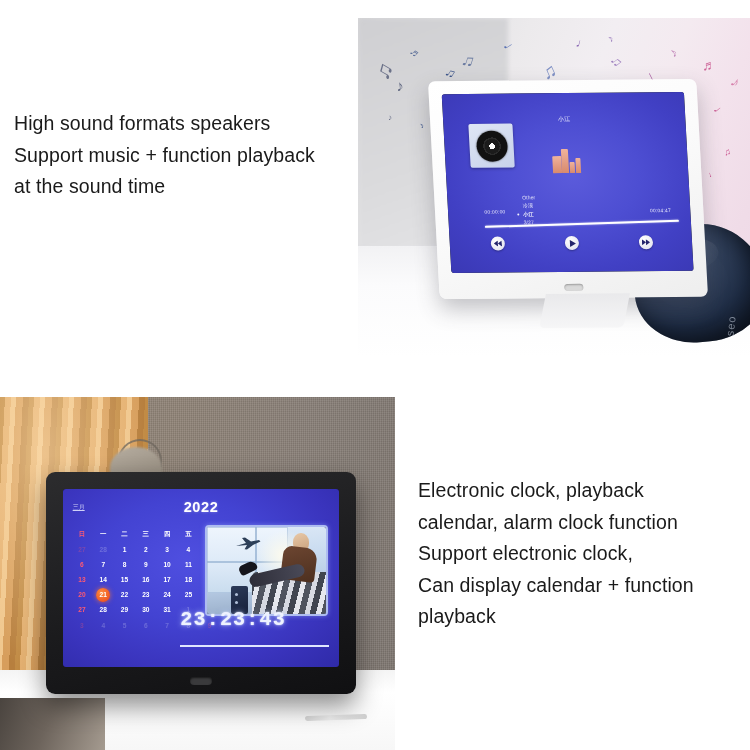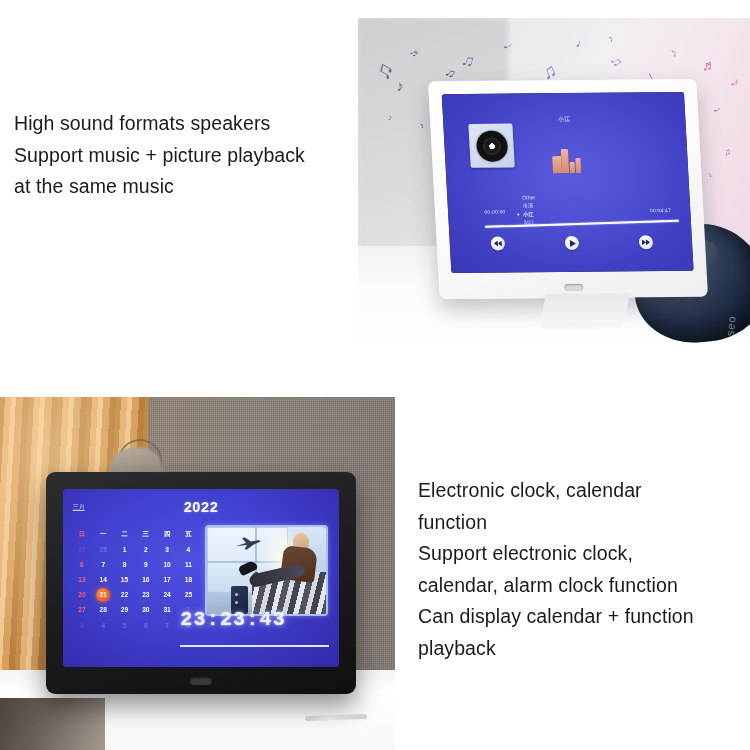--- a/index.html
+++ b/index.html
@@ -601,22 +601,22 @@
   }
   #bottom-text-block .feature-line { white-space: normal; }
 </style>
 </head>
 <body>
 
 <div id="top-section">
 
   <div id="top-text-block">
     <div class="feature-line">High sound formats speakers</div>
-    <div class="feature-line">Support music + picture playback</div>
-    <div class="feature-line">at the same music</div>
+    <div class="feature-line">Support music + function playback</div>
+    <div class="feature-line">at the sound time</div>
   </div>
 
   <div id="top-photo">
     <div class="wall-left"></div>
     <div class="notes-layer" id="notes-layer">
         <div class="note" style="left: 18px; top: 42px; font-size: 22px; color: rgb(23, 34, 74); transform: rotate(-60deg); opacity: 0.55;">♫</div>
         <div class="note" style="left: 38px; top: 60px; font-size: 15px; color: rgb(23, 34, 74); transform: rotate(-7deg); opacity: 0.62;">♪</div>
         <div class="note" style="left: 52px; top: 30px; font-size: 11px; color: rgb(29, 58, 122); transform: rotate(46deg); opacity: 0.69;">♬</div>
         <div class="note" style="left: 70px; top: 72px; font-size: 9px; color: rgb(29, 58, 122); transform: rotate(-21deg); opacity: 0.76;">♩</div>
         <div class="note" style="left: 88px; top: 48px; font-size: 13px; color: rgb(29, 58, 122); transform: rotate(32deg); opacity: 0.83;">♫</div>
@@ -830,20 +830,19 @@
 
           <div class="cal-clock">23:23:43</div>
 
         </div>
       </div>
       <div class="power-dot"></div>
     </div>
   </div>
 
   <div id="bottom-text-block">
-    <div class="feature-line">Electronic clock, calendar</div>
-    <div class="feature-line">function</div>
+    <div class="feature-line">Electronic clock, playback</div>
+    <div class="feature-line">calendar, alarm clock function</div>
     <div class="feature-line">Support electronic clock,</div>
-    <div class="feature-line">calendar, alarm clock function</div>
     <div class="feature-line">Can display calendar + function</div>
     <div class="feature-line">playback</div>
   </div>
 </div>
 
 </body></html>

